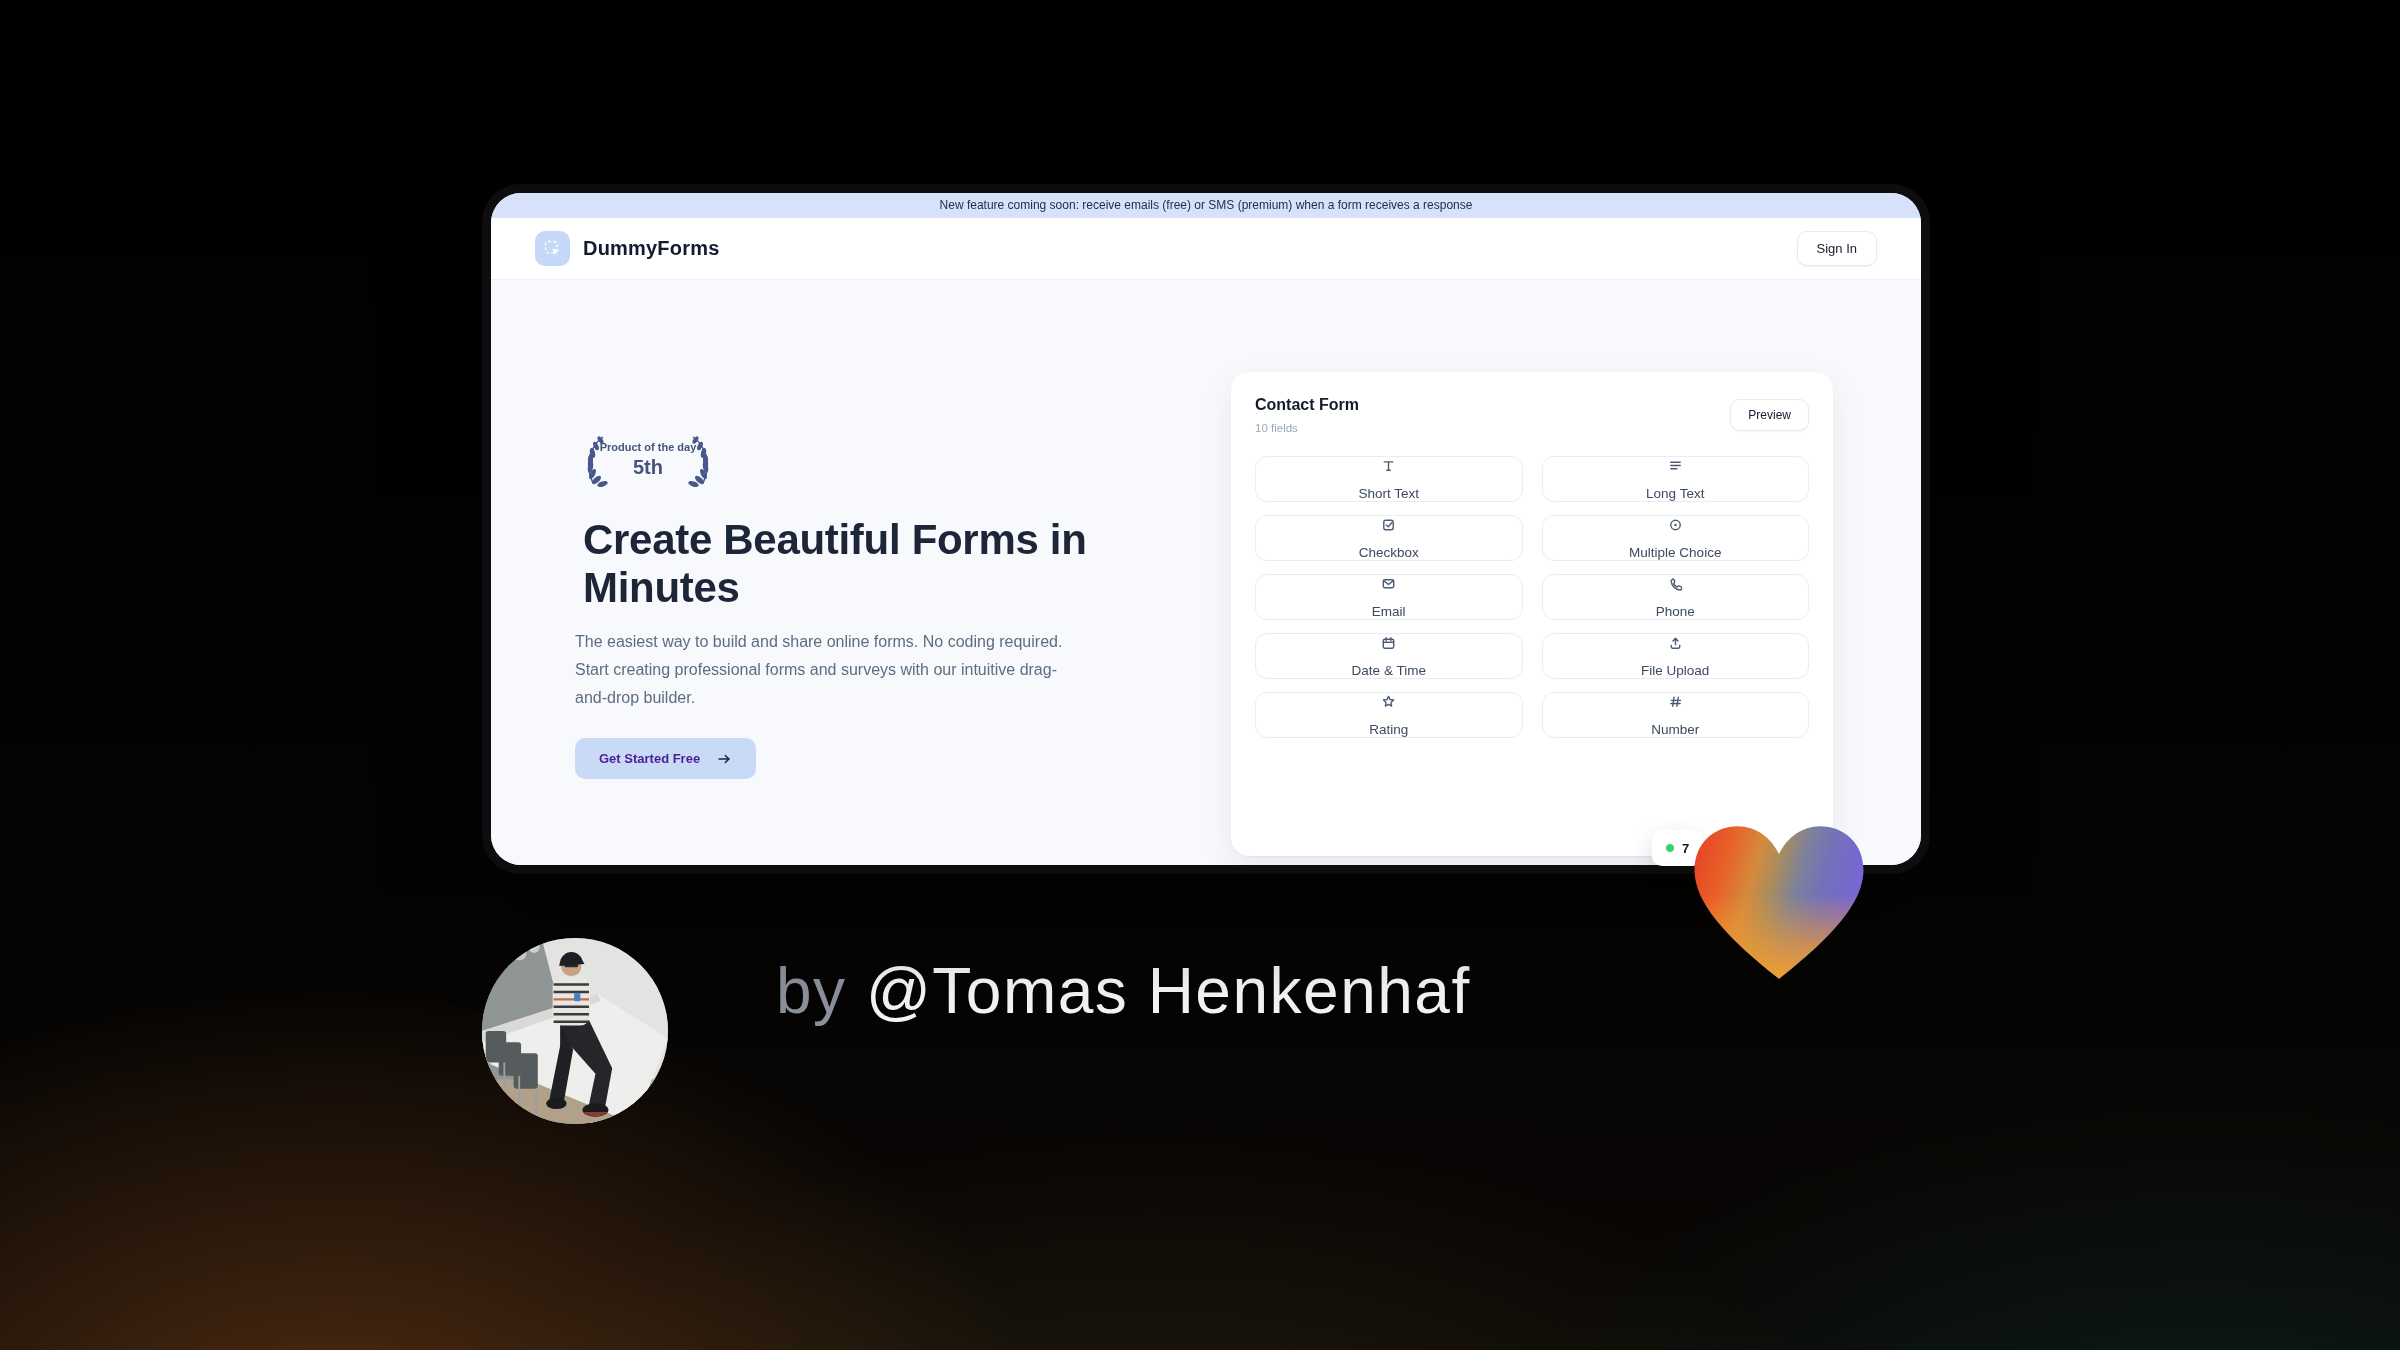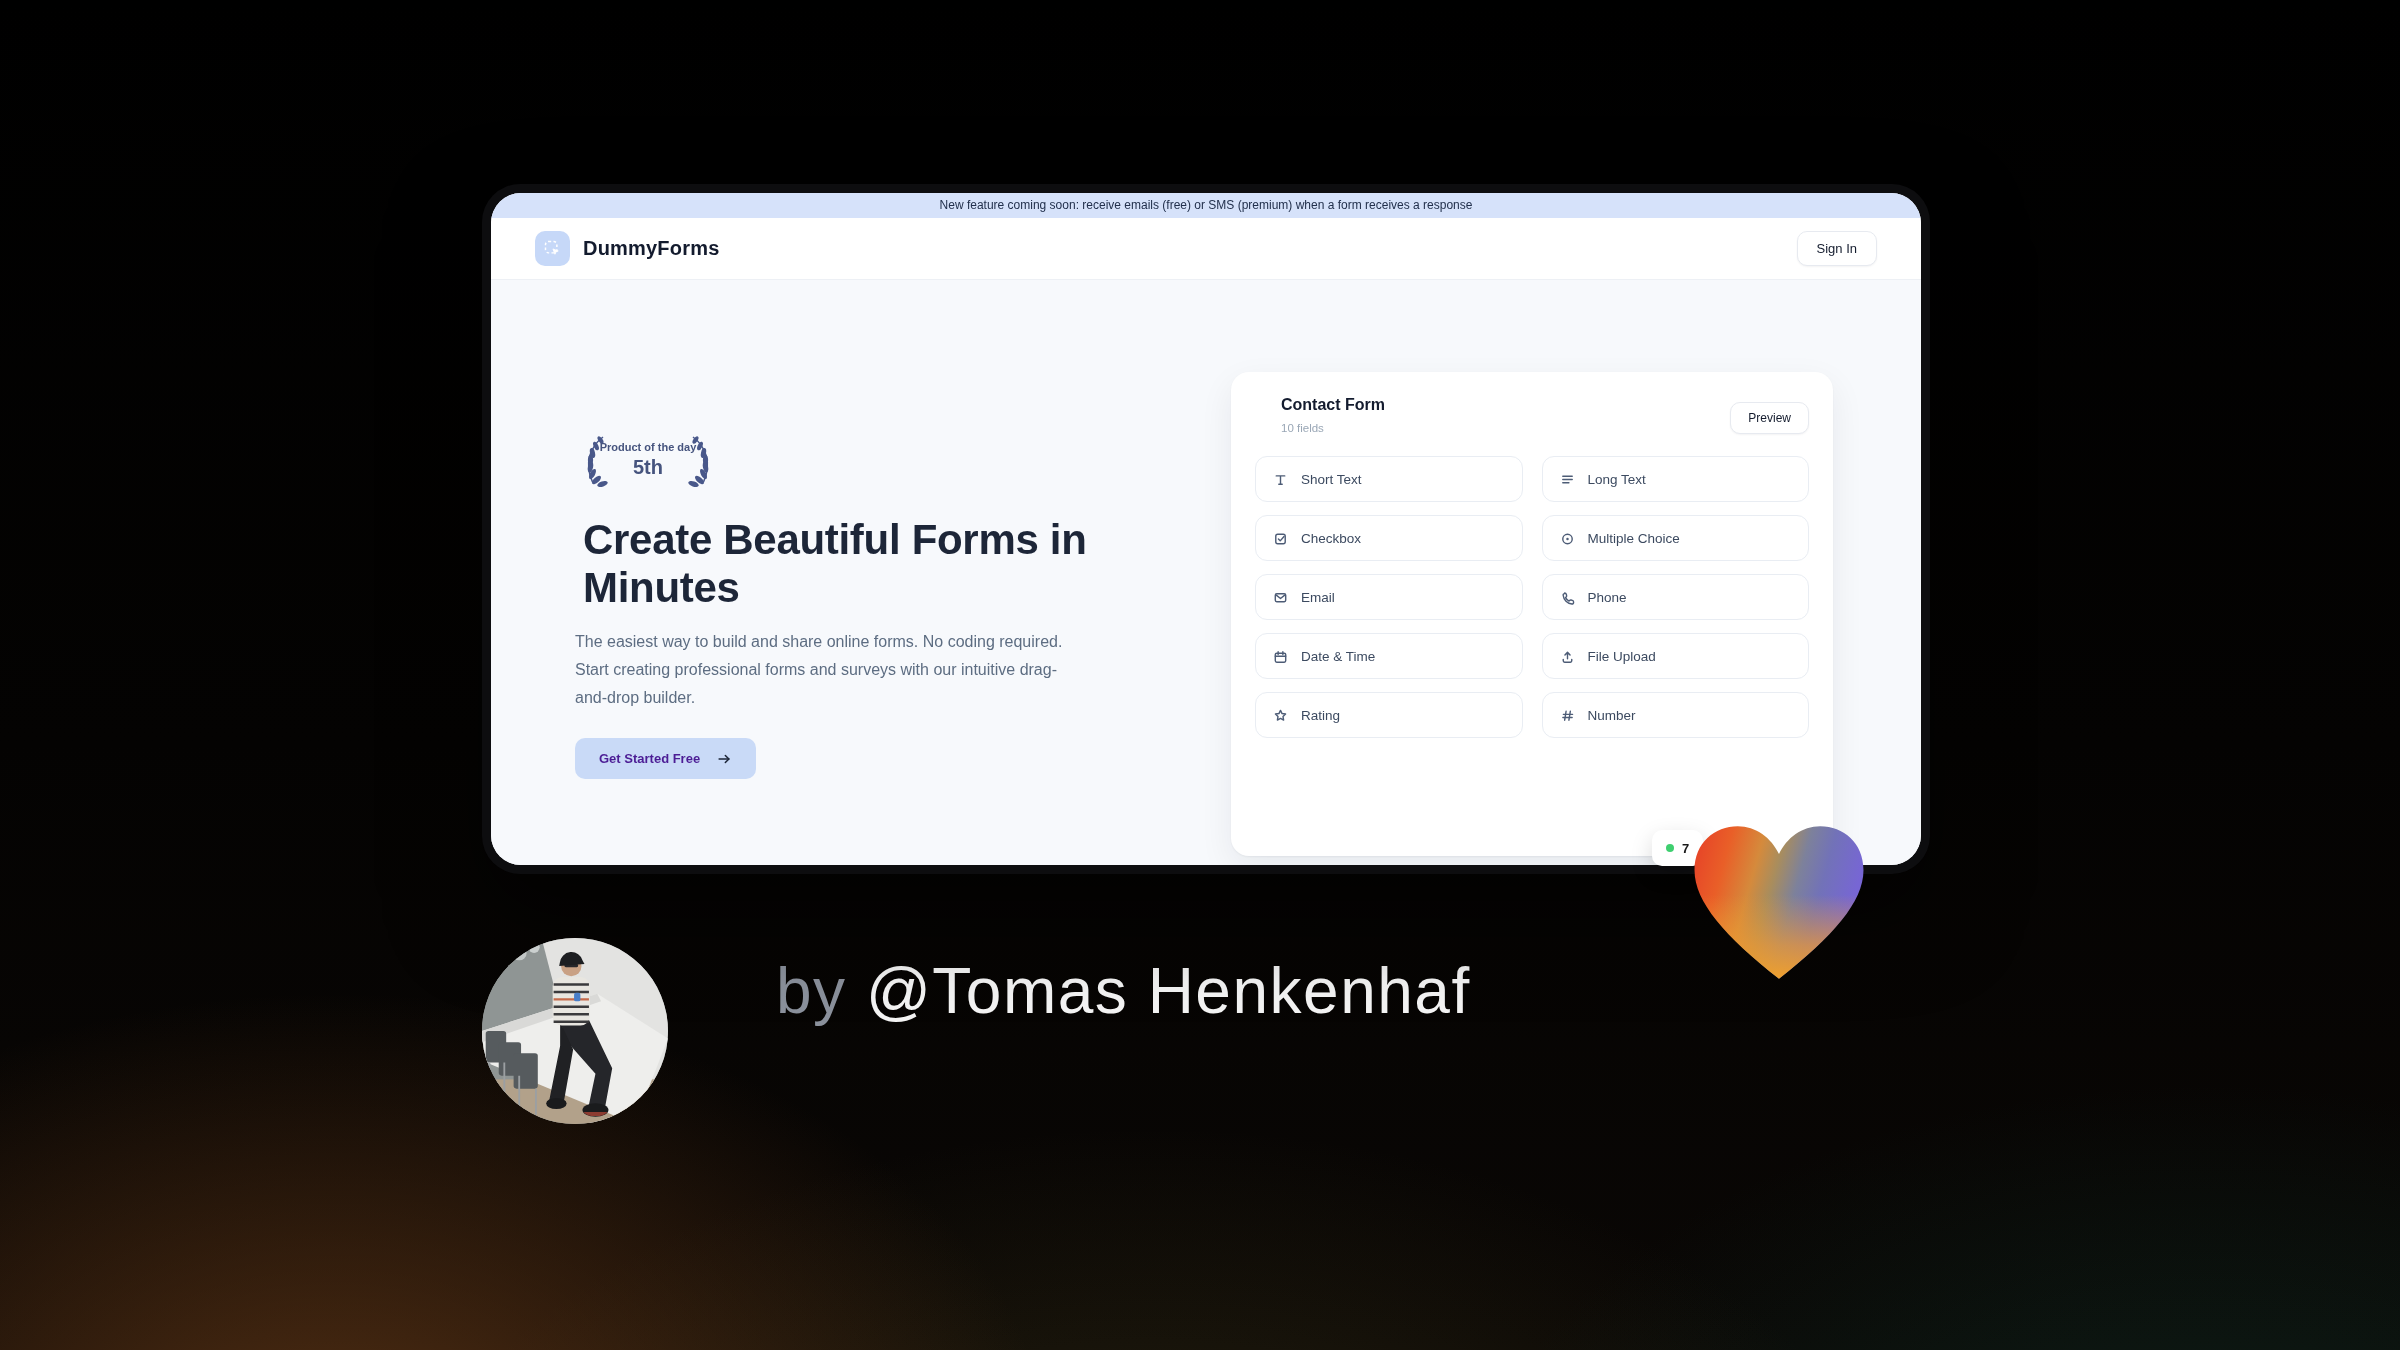--- a/index.html
+++ b/index.html
@@ -62,28 +62,28 @@
     position:absolute;left:0;top:458px;display:inline-flex;align-items:center;gap:16px;
     background:#c9daf7;border:none;border-radius:10px;padding:0 24px;height:41px;
     font-size:13px;font-weight:700;color:#4c1d95;font-family:inherit;cursor:pointer;
   }
   
   .panel{
     position:absolute;left:740px;top:92px;width:602px;height:484px;box-sizing:border-box;
     background:#fff;border-radius:18px;padding:24px;
     box-shadow:0 12px 34px rgba(15,23,42,.07),0 1px 2px rgba(15,23,42,.05);
   }
-  .panel-head{display:flex;justify-content:space-between;align-items:flex-end;margin-left:26px;}
+  .panel-head{display:flex;justify-content:space-between;align-items:center;}
   .panel-title{font-size:16px;font-weight:700;color:#131b2e;}
   .panel-sub{font-size:11.5px;color:#9aa7b6;margin-top:8px;}
   .fields{margin-top:22px;display:grid;grid-template-columns:1fr 1fr;gap:13px 19px;}
   .field{
     height:46px;border:1px solid #e9edf3;border-radius:12px;background:#fff;
     display:flex;align-items:center;gap:12px;padding:0 16px;box-sizing:border-box;
-    font-size:13.5px;color:#3c4a60;cursor:pointer;
+    font-size:13.5px;color:#3c4a60;cursor:pointer;flex-direction:column;
   }
   .field svg{flex:0 0 auto;}
   .dropzone{
     margin-top:28px;height:48px;border:1.5px dashed #dde3ec;border-radius:10px;
     background:#f7f9fb;display:flex;align-items:center;justify-content:center;
     font-size:13px;color:#95a1b1;box-sizing:border-box;
   }
   
   .live-badge{
     position:absolute;left:1652px;top:830px;z-index:3;background:#fff;border-radius:10px;

